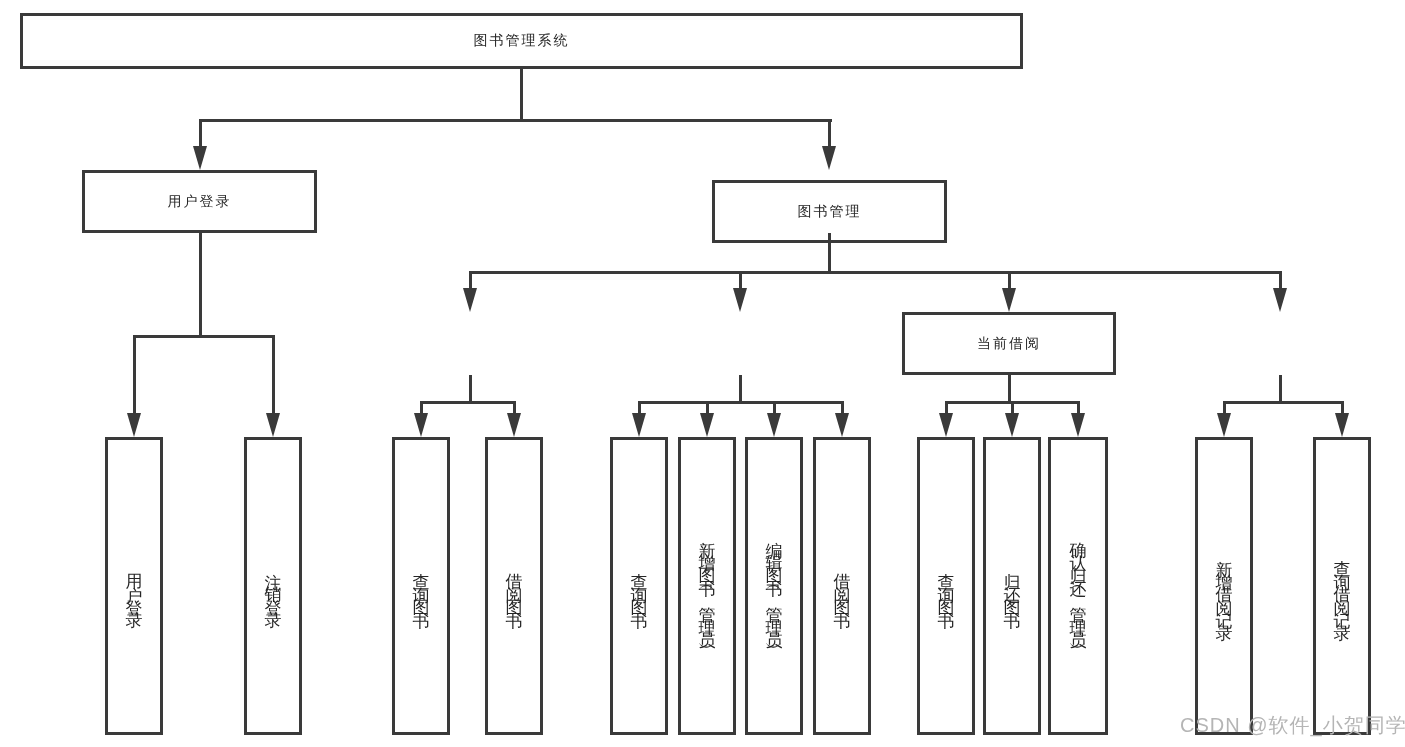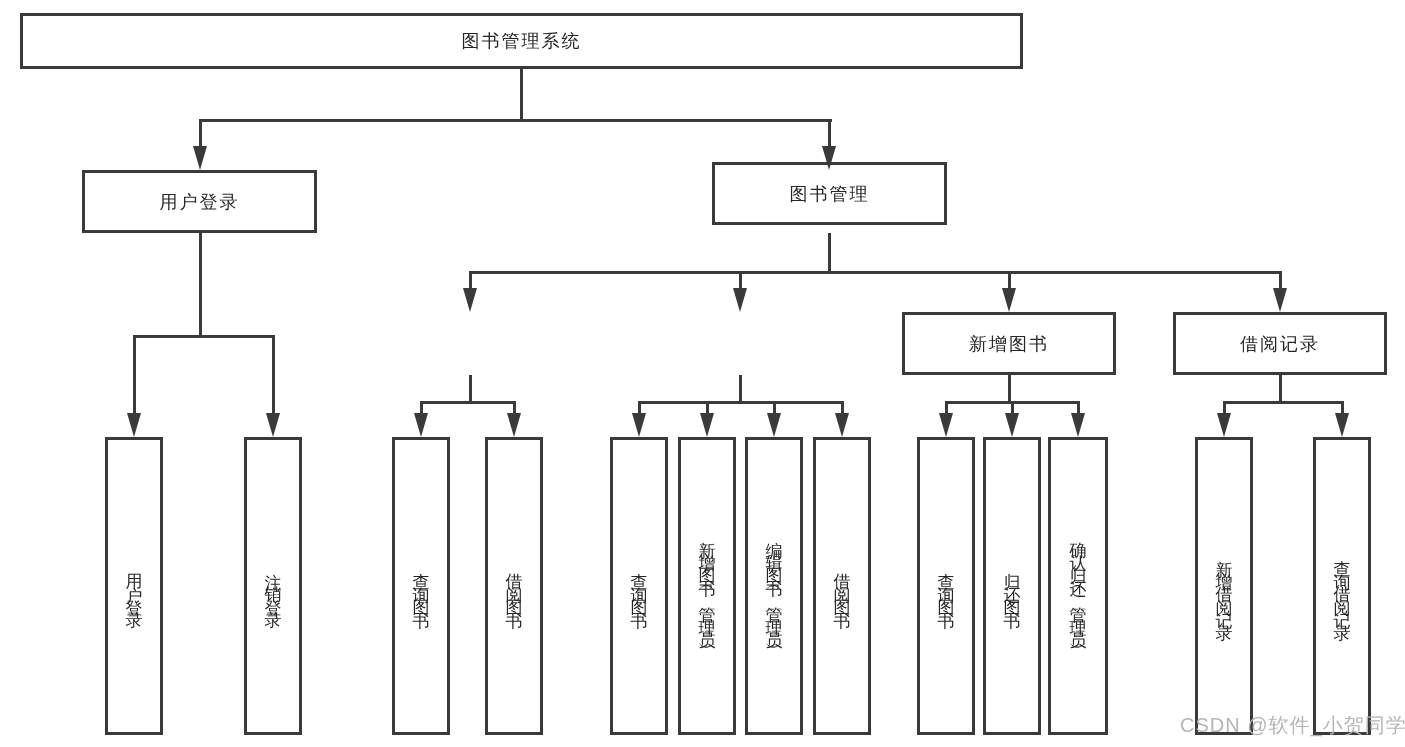--- a/index.html
+++ b/index.html
@@ -13,21 +13,21 @@
   .box{
     position:absolute;
     box-sizing:border-box;
     border:3px solid #3a3a3a;
     background:#ffffff;
     display:flex;
     align-items:center;
     justify-content:center;
   }
   .box .lbl{
-    font-size:18px;
+    font-size:14px;
     color:#262626;
     letter-spacing:2px;
     white-space:nowrap;
   }
   .box.v .lbl{
     writing-mode:vertical-rl;
     text-orientation:mixed;
     font-size:17px;
     letter-spacing:13px;
     line-height:1;
@@ -56,29 +56,26 @@
 
 <div id="canvas">
 
   <div class="box" style="left:20px;top:13px;width:1003px;height:56px">
     <span class="lbl">图书管理系统</span>
   </div>
 
   <div class="box" style="left:82px;top:170px;width:235px;height:63px">
     <span class="lbl">用户登录</span>
   </div>
-  <div class="box" style="left:712px;top:162px;width:235px;height:63px">
+  <div class="box" style="left:712px;top:180px;width:235px;height:63px">
     <span class="lbl">图书管理</span>
   </div>
 
   <div class="box" style="left:902px;top:312px;width:214px;height:63px">
-    <span class="lbl">新增图书</span>
-  </div>
-  <div class="box" style="left:1173px;top:312px;width:214px;height:63px">
-    <span class="lbl">借阅记录</span>
+    <span class="lbl">当前借阅</span>
   </div>
 
   <div class="box v" style="left:105px;top:437px;width:58px;height:298px">
     <span class="lbl">用户登录</span>
   </div>
   <div class="box v" style="left:244px;top:437px;width:58px;height:298px">
     <span class="lbl">注销登录</span>
   </div>
   <div class="box v" style="left:392px;top:437px;width:58px;height:298px">
     <span class="lbl">查询图书</span>

